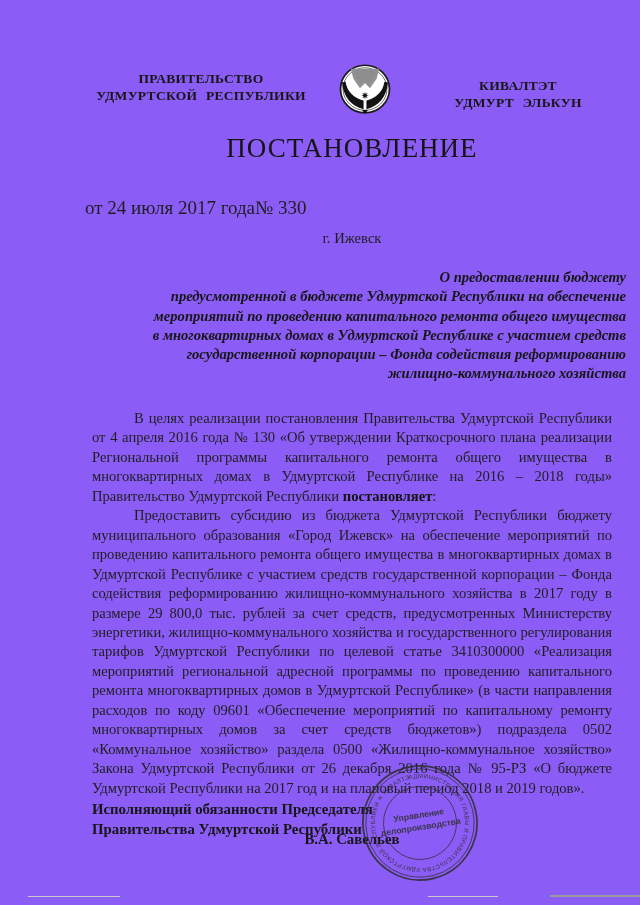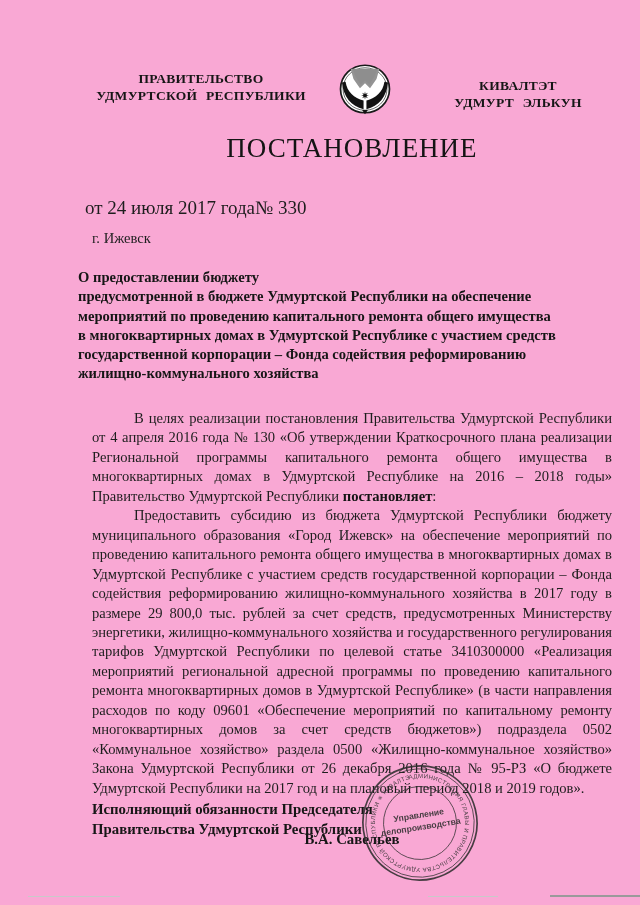--- a/index.html
+++ b/index.html
@@ -1,35 +1,35 @@
 <!DOCTYPE html>
 <html><head>
 <meta charset="utf-8">
 <style>
   html,body { margin:0; padding:0; background:#ffffff; }
   .page {
-    position:relative; width:640px; height:905px; background:#f9a8d4;
+    position:relative; width:640px; height:905px; background:#8b5cf6;
     font-family:"Liberation Serif", serif; color:#1e1e1e; overflow:hidden;
   }
   
   .org { position:absolute; text-align:center; font-weight:bold;
          font-size:13.5px; line-height:17px; letter-spacing:0.3px; word-spacing:5px; color:#161616; }
   .org-left  { left:76px;  top:70px; width:250px; }
   .org-right { left:430px; top:77px; width:176px; }
   .emblem { position:absolute; left:329px; top:55px; width:72px; height:68px; }
 
   .doc-type { position:absolute; left:92px; top:133px; width:520px; text-align:center;
               font-size:27px; font-weight:normal; letter-spacing:1px; color:#141414; }
 
   .meta-row { position:absolute; left:85px; top:197px; width:516px;
               display:flex; justify-content:flex-start; font-size:19px; }
-  .city { position:absolute; left:92px; top:230px; width:520px; text-align:left; font-size:14.6px; }
+  .city { position:absolute; left:92px; top:230px; width:520px; text-align:center; font-size:14.6px; }
 
-  .subject { position:absolute; left:78px; top:268px; width:548px; text-align:left;
-             font-weight:bold; font-size:14.6px; line-height:19.3px; color:#161616; }
+  .subject { position:absolute; left:78px; top:268px; width:548px; text-align:right;
+             font-weight:bold; font-size:14.6px; line-height:19.3px; color:#161616;font-style:italic; }
 
   .body-text { position:absolute; left:92px; top:409px; width:520px;
                font-size:14.6px; line-height:19.45px; text-align:justify; }
   .body-text p { margin:0; text-indent:42px; }
   .body-text b { color:#141414; }
 
   .sig-position { position:absolute; left:92px; top:799px; width:360px;
                   font-weight:bold; font-size:14.8px; line-height:20px; color:#161616; }
   .sig-name { position:absolute; left:92px; top:831px; width:520px; text-align:center;
               font-weight:bold; font-size:14.8px; color:#161616; }

